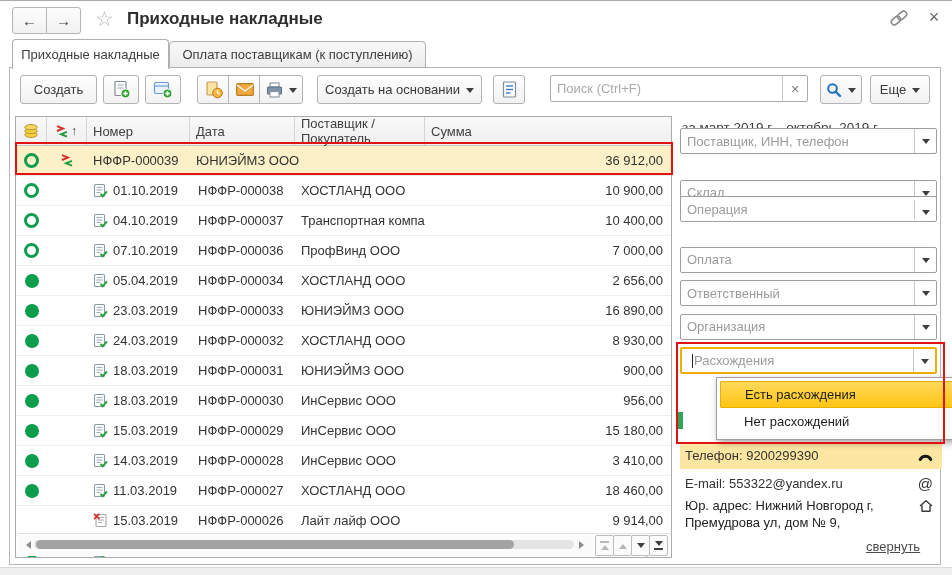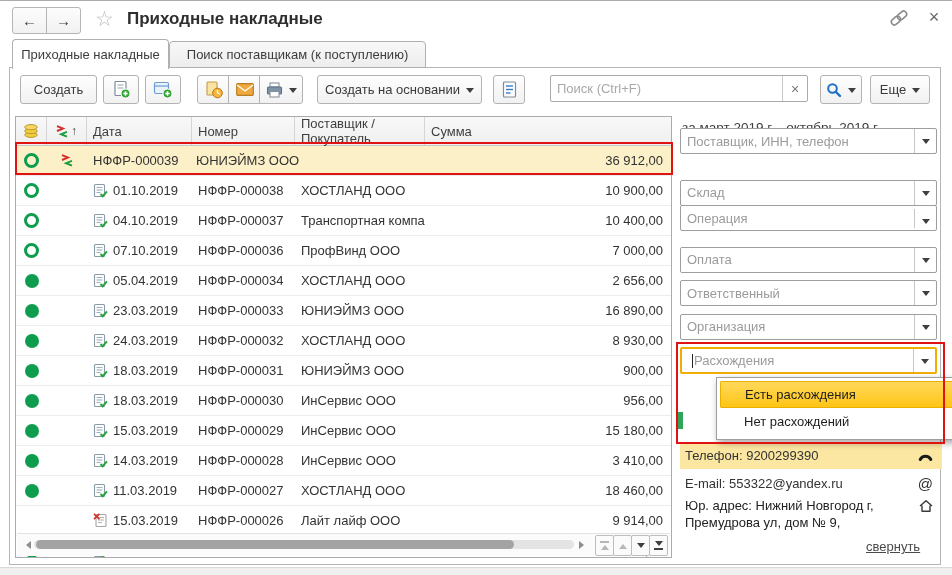--- a/index.html
+++ b/index.html
@@ -113,21 +113,21 @@
         </g>
       </svg>
   </div>
   <div class="abs closeico">×</div>
 
   <div class="abs frame"></div>
   <div class="abs tab tab1">
       <span>Приходные накладные</span>
     </div>
   <div class="abs tab tab2">
-      <span>Поиск поставщикам (к поступлению)</span>
+      <span>Оплата поставщикам (к поступлению)</span>
     </div>
 
   <div class="btn" style="left:20px;width:75px;">
       <span>Создать</span>
     </div>
 
   <div class="btn" style="left:103px;width:34px;">
     <svg width="19" height="19" viewBox="0 0 19 19">
       <rect x="3" y="1.5" width="11" height="14" rx="1" fill="#fff" stroke="#7e8c98" stroke-width="1.2"></rect>
       <line x1="5.5" y1="5" x2="11.5" y2="5" stroke="#9fb0bd" stroke-width="1.2"></line>
@@ -212,22 +212,22 @@
           <ellipse cx="8" cy="3.2" rx="6.2" ry="2.6" fill="#f6d861" stroke="#b8962e"></ellipse>
         </svg>
       </div>
       <div class="hc c2">
         <svg width="12" height="13" viewBox="0 0 12 13">
           <polyline points="1,1.2 7,3.6 1,6" fill="none" stroke="#d3302b" stroke-width="1.9"></polyline>
           <polyline points="11,6.8 5,9.2 11,11.6" fill="none" stroke="#1f9a3d" stroke-width="1.9"></polyline>
         </svg>
         <span style="color:#3f3f3f;font-size:12px;">↑</span>
       </div>
+      <div class="hc c4">Номер</div>
       <div class="hc c3">Дата</div>
-      <div class="hc c4">Номер</div>
       <div class="hc c5">Поставщик / Покупатель</div>
       <div class="hc c6" style="border-right:none;">Сумма</div>
     </div>
 
     <div>
         <div class="row sel">
     <div class="bc c1" style="justify-content:center;">
       <span class="circ hollow"></span>
     </div>
     <div class="bc c2" style="justify-content:center;">
@@ -599,21 +599,21 @@
     <span class="dd">
           <span class="car"></span>
         </span>
   </div>
       <div class="combo" style="top: 178.5px;">
     <span class="ph">Склад</span>
     <span class="dd">
           <span class="car"></span>
         </span>
   </div>
-      <div class="combo" style="top: 204px; align-items: center;">
+      <div class="combo" style="top: 195px; align-items: center;">
     <span class="ph">Операция</span>
     <span class="dd">
           <span class="car"></span>
         </span>
   </div>
       <div class="combo" style="top: 245.5px;">
     <span class="ph">Оплата</span>
     <span class="dd">
           <span class="car"></span>
         </span>

